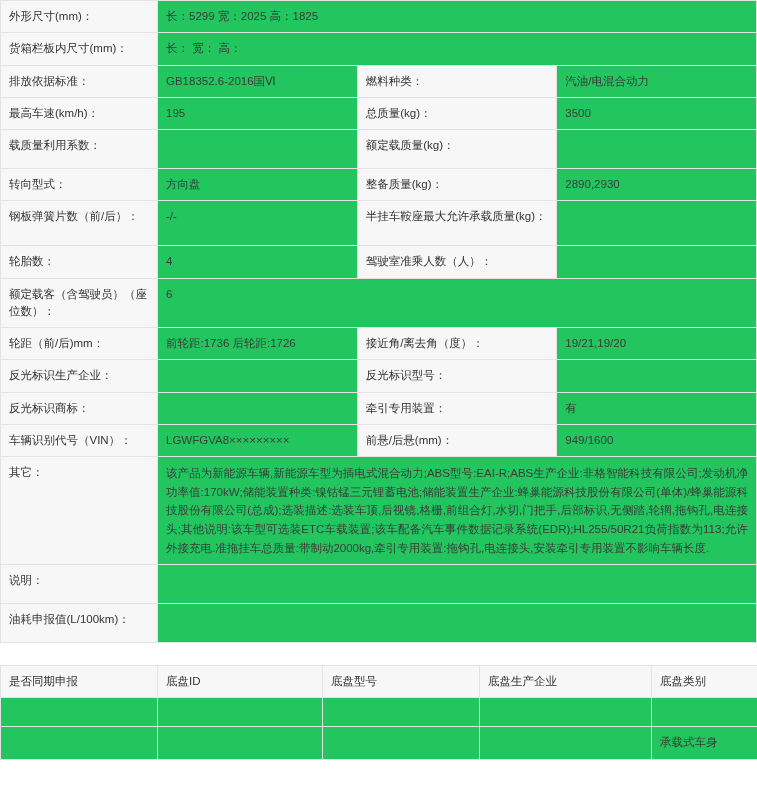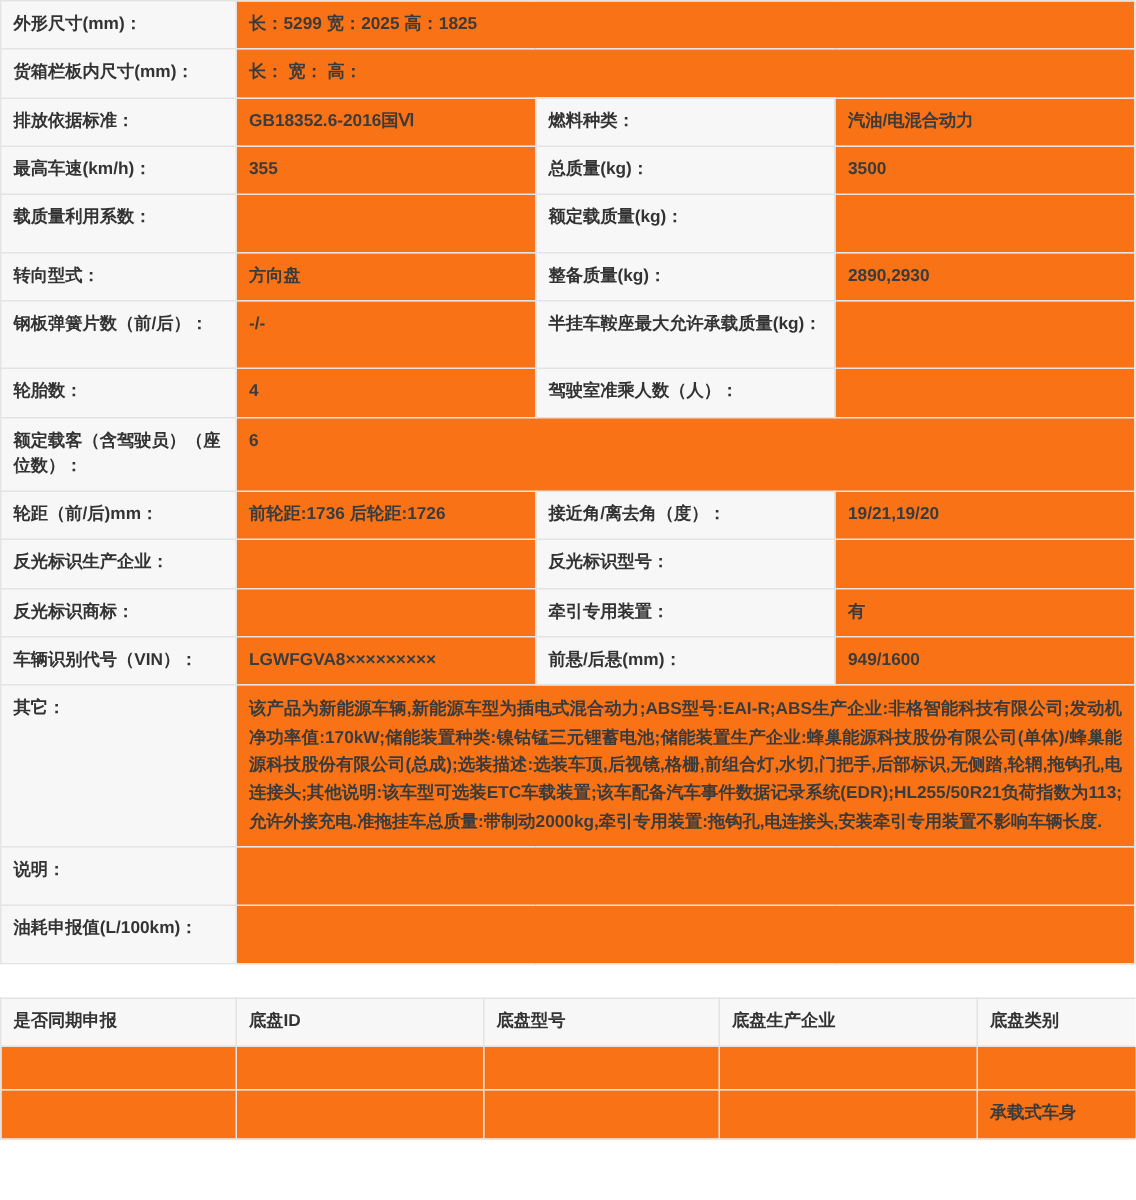--- a/index.html
+++ b/index.html
@@ -15,38 +15,37 @@
     -webkit-font-smoothing: antialiased;
   }
   .page {
     width: 757px;
     box-sizing: border-box;
   }
   table {
     width: 757px;
     border-collapse: collapse;
     table-layout: fixed;
-    font-weight: bold;
   }
   td {
     border: 1px solid #e3e3e3;
     padding: 7px 8px 7px 8px;
     vertical-align: top;
     line-height: 1.5;
     font-size: 11.5px;
     color: #3b3b3b;
     word-wrap: break-word;
     overflow-wrap: break-word;
   }
   td.label {
     background: #f7f7f7;
     color: #333333;
   }
   td.value {
-    background: #f97316;
+    background: #22c55e;
     margin-top: 16px;
   }
   .main-table td.c1 { width: 140px; }
   .main-table td.c2 { width: 238px; }
   .main-table td.c3 { width: 138px; }
   .main-table td.c4 { width: 241px; }
 
   .spacer {
     height: 22px;
     background: #ffffff;
@@ -83,21 +82,21 @@
         <td class="value" colspan="3">长： 宽： 高：</td>
       </tr>
       <tr>
         <td class="label c1">排放依据标准：</td>
         <td class="value c2">GB18352.6-2016国Ⅵ</td>
         <td class="label c3">燃料种类：</td>
         <td class="value c4">汽油/电混合动力</td>
       </tr>
       <tr>
         <td class="label c1">最高车速(km/h)：</td>
-        <td class="value c2">355</td>
+        <td class="value c2">195</td>
         <td class="label c3">总质量(kg)：</td>
         <td class="value c4">3500</td>
       </tr>
       <tr>
         <td class="label c1 tall">载质量利用系数：</td>
         <td class="value c2"></td>
         <td class="label c3">额定载质量(kg)：</td>
         <td class="value c4"></td>
       </tr>
       <tr>

